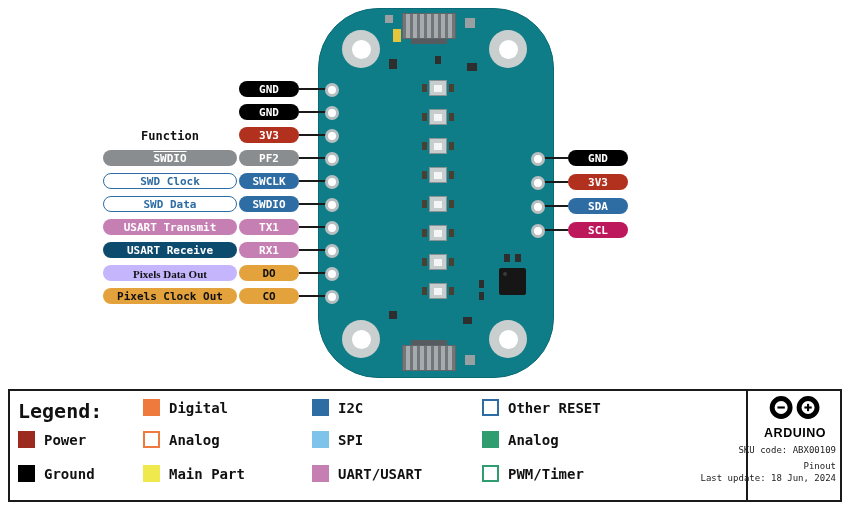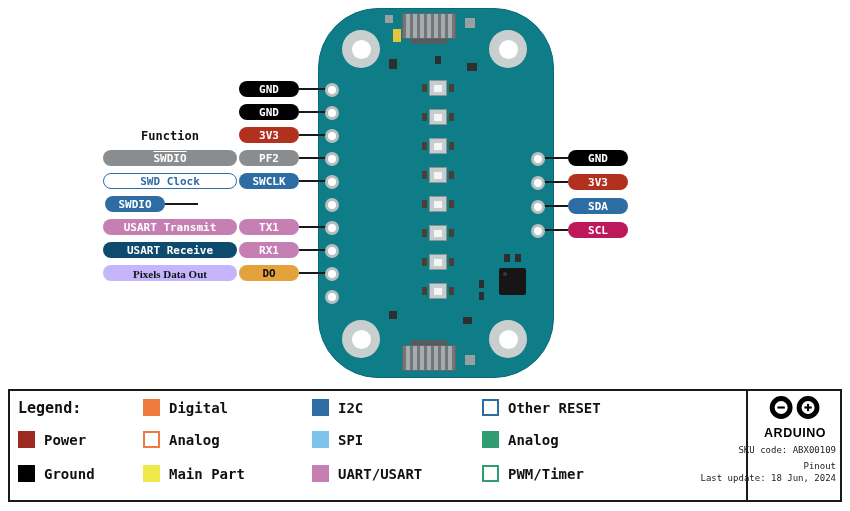--- a/index.html
+++ b/index.html
@@ -40,21 +40,21 @@
   .fn-pill:empty{display:none;}
   .pin-pill{width:60px;margin-left:2px;}
   .lead-line{width:33px;height:2px;background:#1a1a1a;}
   .rline{width:31px;height:2px;background:#1a1a1a;}
   .fn-header{position:absolute;left:105px;top:129px;width:130px;text-align:center;
              font-size:12px;font-weight:bold;color:#111;}
 
   
   .legend-box{position:absolute;left:8px;top:389px;width:834px;height:113px;background:#ffffff;
               border:2px solid #1a1a1a;box-sizing:border-box;}
-  .legend-title{position:absolute;left:18px;top:399px;font-size:15px;font-weight:bold;color:#111;}
+  .legend-title{position:absolute;left:18px;top:399px;font-size:20px;font-weight:bold;color:#111;}
   .legend-item{position:absolute;display:flex;align-items:center;gap:9px;height:17px;}
   .swatch{width:17px;height:17px;box-sizing:border-box;display:inline-block;}
   .legend-label{font-size:14px;font-weight:bold;color:#111;white-space:nowrap;}
   .legend-divider{position:absolute;left:746px;top:390px;height:111px;width:0;border-left:2px solid #1a1a1a;}
   .brand{position:absolute;left:750px;top:394px;width:90px;text-align:center;}
   .brand-name{font-family:"Liberation Sans","DejaVu Sans",sans-serif;font-weight:bold;
               font-size:12.5px;letter-spacing:0.5px;color:#000;margin-top:1px;}
   .docmeta{position:absolute;right:14px;top:445px;width:170px;text-align:right;
            font-size:9px;line-height:1.25;color:#222;}
   .docmeta .gap{margin-top:5px;}
@@ -202,20 +202,23 @@
         <div class="lead-line"></div>
       </div>
     <div class="lrow">
         <div class="fn-slot">
           <div class="pill fn-pill" style="background-color: rgb(255, 255, 255); color: rgb(46, 108, 164); border: 1.5px solid rgb(46, 108, 164);">SWD Clock</div>
         </div>
         <div class="pill pin-pill" style="background-color: rgb(46, 108, 164); color: rgb(255, 255, 255);">SWCLK</div>
         <div class="lead-line"></div>
       </div>
     <div class="lrow">
+        <div class="fn-slot">
+          <div class="pill fn-pill" style="background-color: rgb(255, 255, 255); color: rgb(46, 108, 164); border: 1.5px solid rgb(46, 108, 164);">SWD Data</div>
+        </div>
         <div class="pill pin-pill" style="background-color: rgb(46, 108, 164); color: rgb(255, 255, 255);">SWDIO</div>
         <div class="lead-line"></div>
       </div>
     <div class="lrow">
         <div class="fn-slot">
           <div class="pill fn-pill" style="background-color: rgb(198, 127, 178); color: rgb(255, 255, 255);">USART Transmit</div>
         </div>
         <div class="pill pin-pill" style="background-color: rgb(198, 127, 178); color: rgb(255, 255, 255);">TX1</div>
         <div class="lead-line"></div>
       </div>
@@ -224,20 +227,27 @@
           <div class="pill fn-pill" style="background-color: #0c4a6e; color: rgb(255, 255, 255);">USART Receive</div>
         </div>
         <div class="pill pin-pill" style="background-color: rgb(198, 127, 178); color: rgb(255, 255, 255);">RX1</div>
         <div class="lead-line"></div>
       </div>
     <div class="lrow">
         <div class="fn-slot">
           <div class="pill fn-pill" style="background-color: #c4b5fd; color: rgb(17, 17, 17); font-family: Liberation Serif, serif;">Pixels Data Out</div>
         </div>
         <div class="pill pin-pill" style="background-color: rgb(227, 162, 60); color: rgb(17, 17, 17);">DO</div>
+        <div class="lead-line"></div>
+      </div>
+    <div class="lrow">
+        <div class="fn-slot">
+          <div class="pill fn-pill" style="background-color: rgb(227, 162, 60); color: rgb(17, 17, 17);">Pixels Clock Out</div>
+        </div>
+        <div class="pill pin-pill" style="background-color: rgb(227, 162, 60); color: rgb(17, 17, 17);">CO</div>
         <div class="lead-line"></div>
       </div>
   </div>
 
   <div class="right-labels">
     <div class="rrow">
         <div class="rline"></div>
         <div class="pill pin-pill" style="margin-left: 0px; background-color: rgb(0, 0, 0); color: rgb(255, 255, 255);">GND</div>
       </div>
     <div class="rrow">

